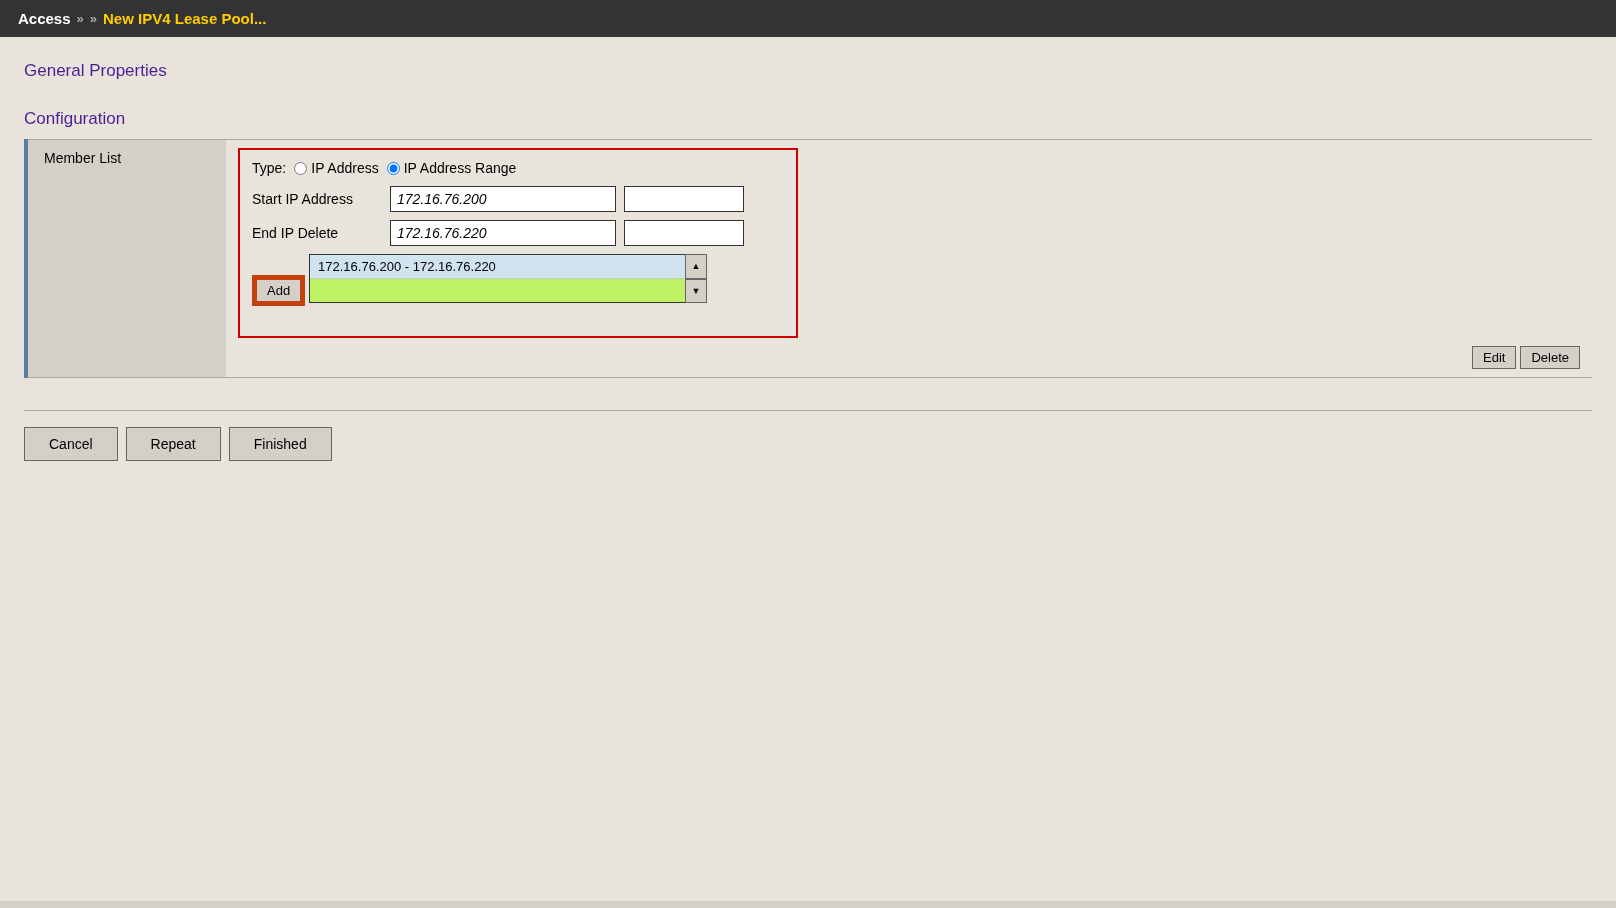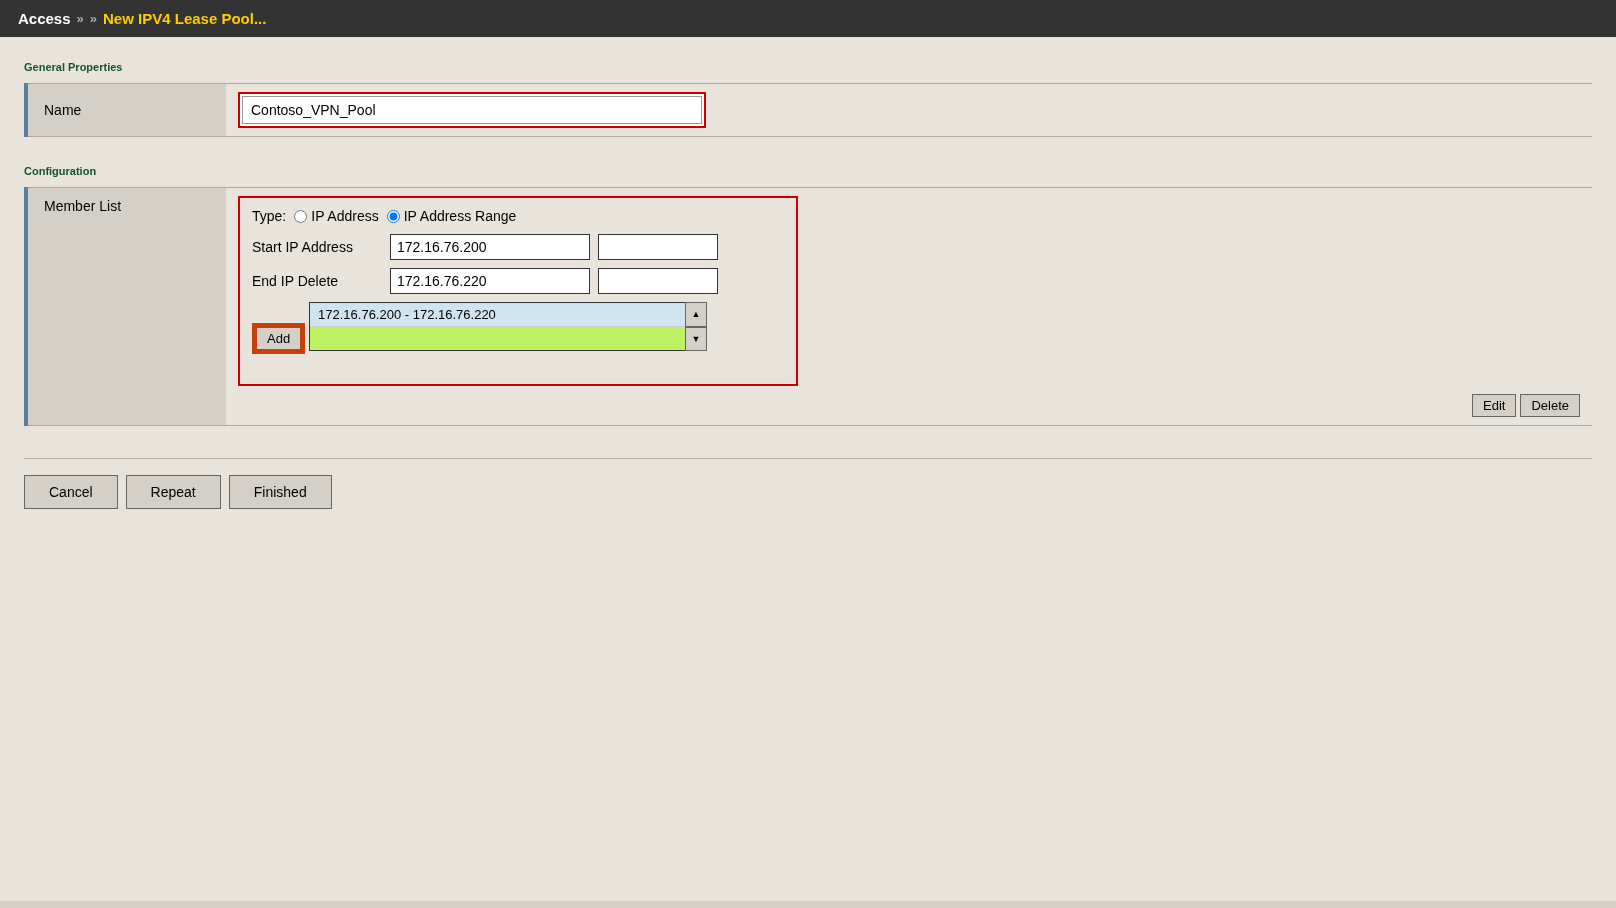--- a/index.html
+++ b/index.html
@@ -32,23 +32,23 @@
     
     .main-content {
       background: #e8e4dc;
       margin: 0;
       padding: 24px 24px 24px 24px;
       min-height: calc(908px - 44px);
     }
 
     
     .section-title {
-      font-size: 11px;
-      font-weight: bold;
-      color: #14532d;
+      font-size: 17px;
+      font-weight: normal;
+      color: #4c1d95;
       margin-bottom: 10px;
     }
 
     
     .form-section {
       margin-bottom: 28px;
     }
 
     .form-table {
       width: 100%;
@@ -158,22 +158,23 @@
 
     .ip-label {
       min-width: 130px;
       font-size: 14px;
     }
 
     .ip-input {
       border: 1px solid #333;
       padding: 4px 6px;
       font-size: 14px;
-      width: 200px;
+      width: 226px;
       background: #fff;
+      font-style: italic;
     }
 
     .ip-input-extra {
       border: 1px solid #333;
       padding: 4px 6px;
       font-size: 14px;
       width: 120px;
       background: #fff;
     }
 
@@ -279,32 +280,20 @@
   <span>Access</span>
   <span class="chevron">»</span>
   <span class="chevron">»</span>
   <span class="highlight">New IPV4 Lease Pool...</span>
 </div>
 
 <div class="main-content">
 
   <div class="form-section">
     <div class="section-title">General Properties</div>
-    <table class="form-table">
-      <tbody>
-        <tr class="form-row">
-          <td class="label-cell">Name</td>
-          <td class="value-cell">
-            <div class="name-input-wrapper">
-              <input type="text" class="name-input" value="Contoso_VPN_Pool" style="">
-            </div>
-          </td>
-        </tr>
-      </tbody>
-    </table>
   </div>
 
   <div class="config-section">
     <div class="section-title">Configuration</div>
     <table class="config-table">
       <tbody>
         <tr>
           <td class="config-label-cell">
             <span>Member List</span>
           </td>

